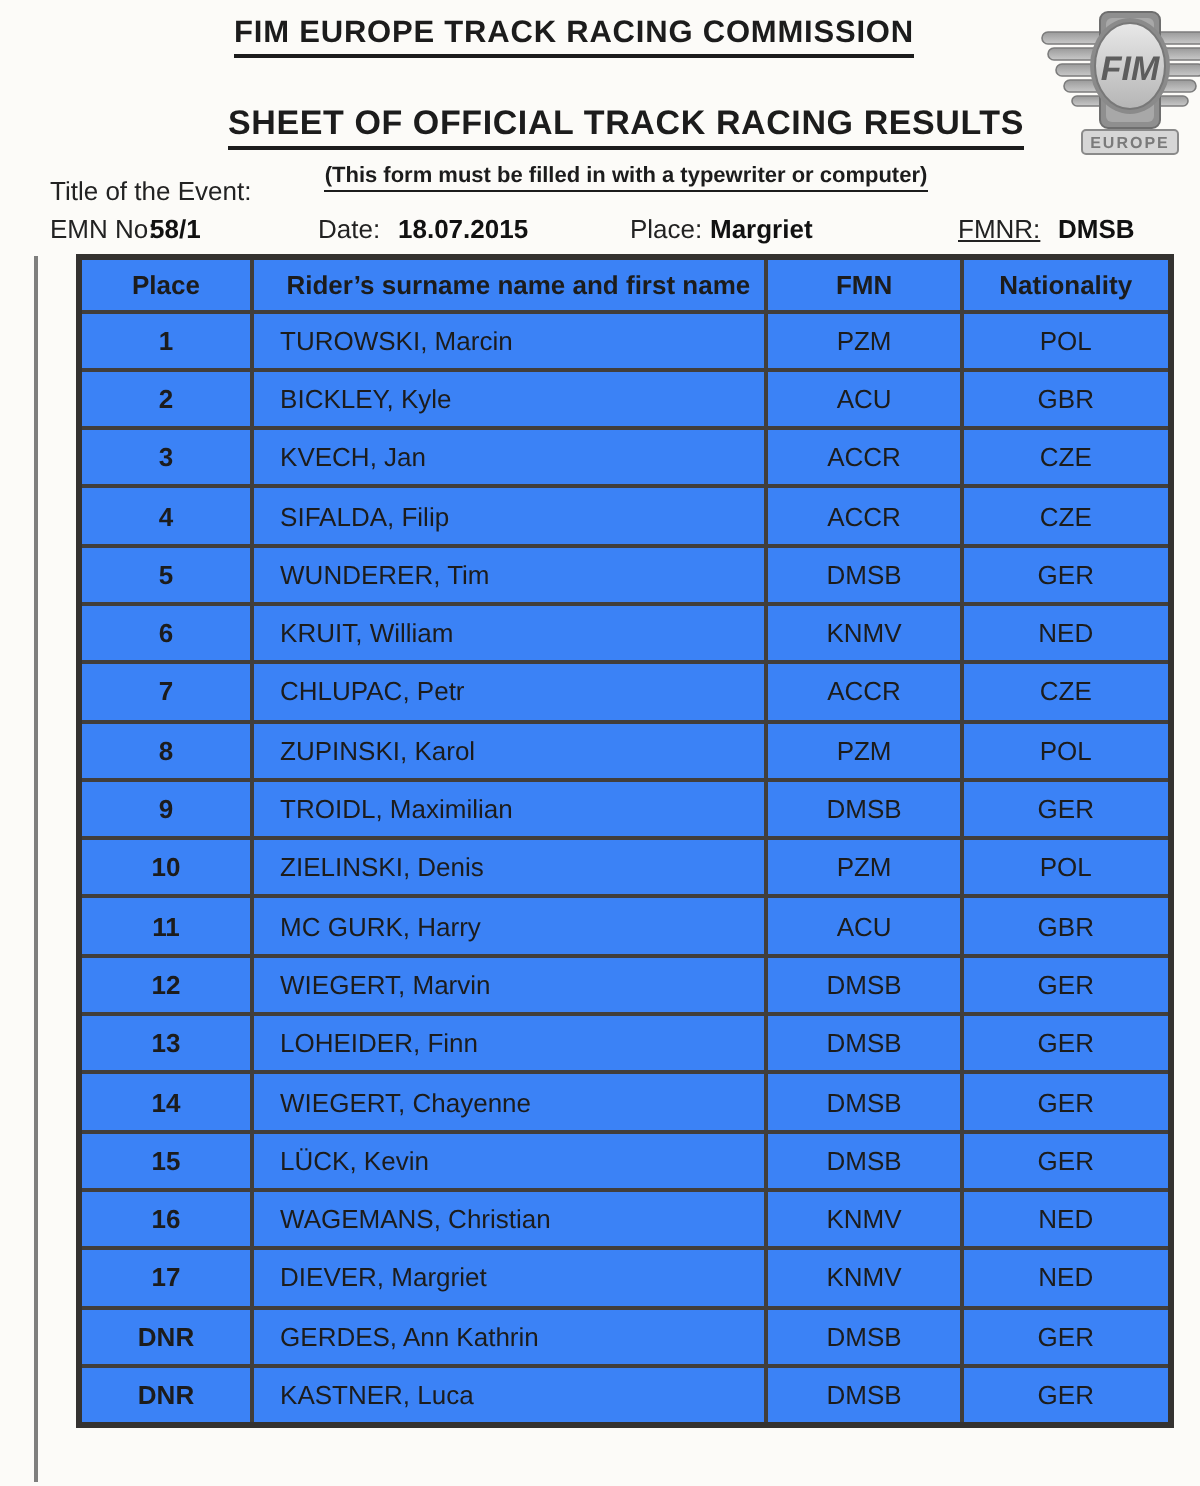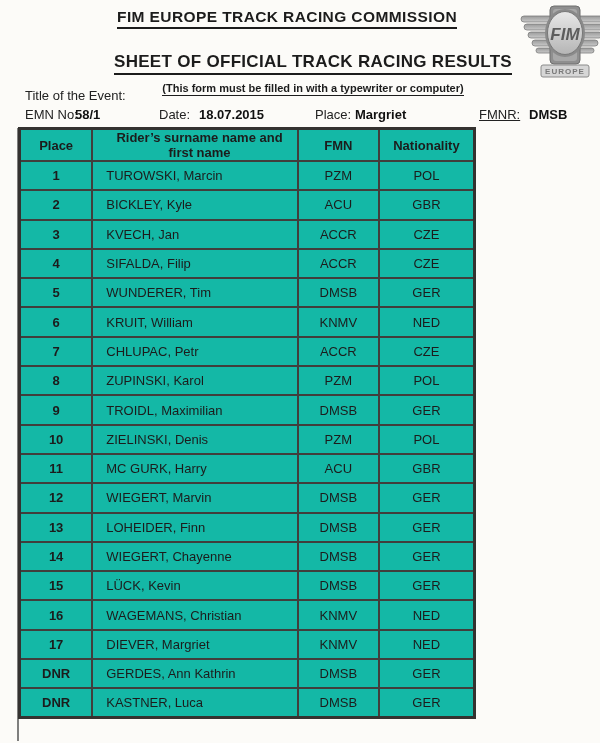--- a/index.html
+++ b/index.html
@@ -50,25 +50,25 @@
   .emn-value { left: 58px;  top: 107px; }
   .date-label{ left: 142px; top: 107px; }
   .date-value{ left: 182px; top: 107px; }
   .place-label{ left: 298px; top: 107px; }
   .place-value{ left: 338px; top: 107px; }
   .fmnr-label{ left: 462px; top: 107px; text-decoration: underline; }
   .fmnr-value{ left: 512px; top: 107px; }
 
   
   table.results {
-    position: absolute; left: 1px; top: 127px;
-    width: 458px;
+    position: absolute; left: 21px; top: 127px;
+    width: 549px;
     border-collapse: collapse;
     font-size: 13px;
-    background: #14b8a6;
+    background: #3b82f6;
   }
   table.results th, table.results td {
     border: 2px solid #413e3b;
     padding: 0 4px;
     vertical-align: middle;
   }
   table.results { border: 3px solid #343230; }
   table.results thead th { height: 27px; font-weight: bold; text-align: center; font-size: 13px; }
   table.results tbody td { height: 29.3px; }
   .col-place { width: 87px;  text-align: center; font-weight: bold; }

